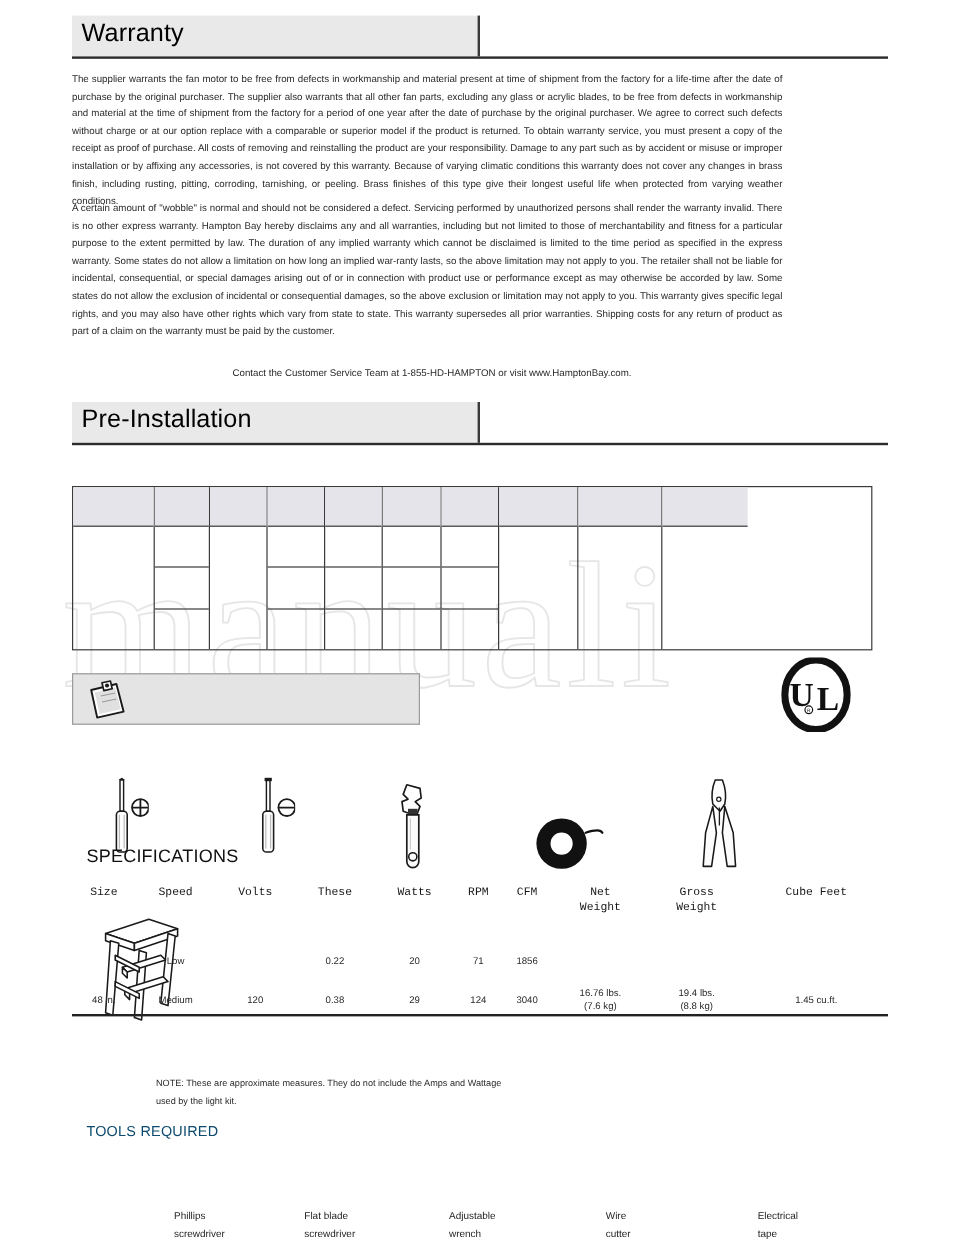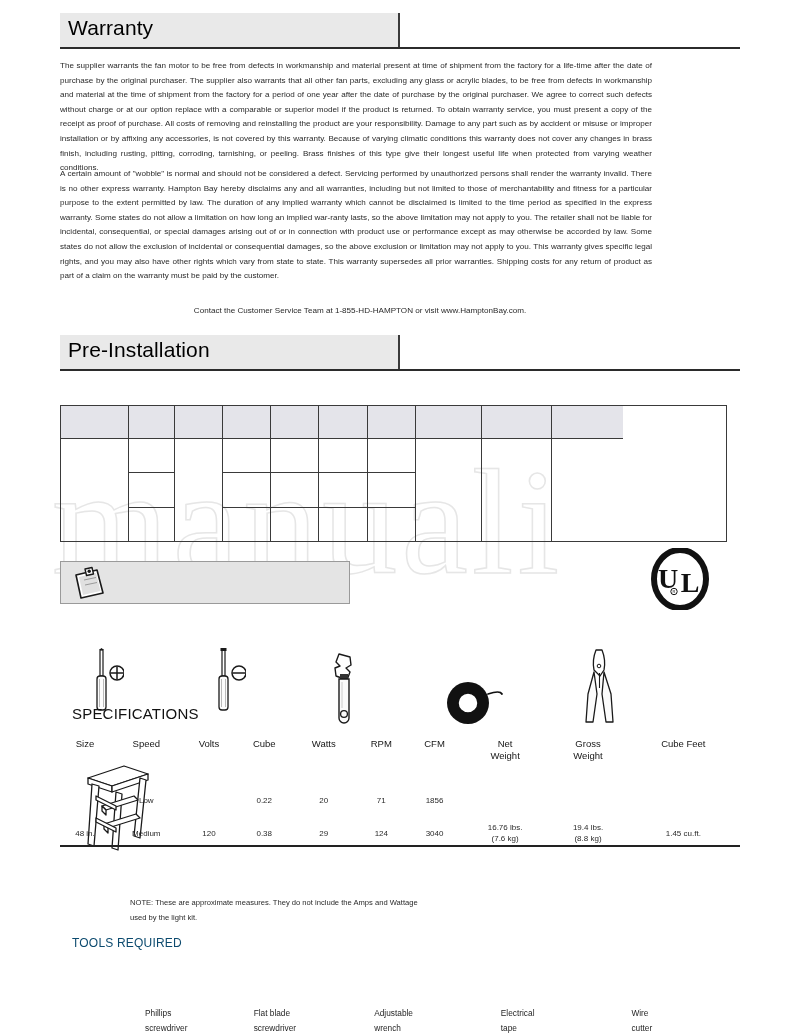--- a/index.html
+++ b/index.html
@@ -171,20 +171,21 @@
   }
   .spec-table table { width: 100%; border-collapse: collapse; }
   .spec-table th {
     font-weight: 400;
     font-size: 9.5px;
     padding: 0 0 26px 0;
     vertical-align: top;
     text-align: center;
     line-height: 11.5px;
     color: #161616;
+    font-family: Liberation Mono, monospace;
   }
   .spec-table td {
     text-align: center;
     font-size: 8px;
     padding: 8px 0;
     line-height: 11px;
     color: #2a2a2a;
   }
   .spec-table tr.row-high td { padding-bottom: 2px; }
   .spec-rule {
@@ -217,21 +218,20 @@
     letter-spacing: .2px;
     color: #0c4a6e;
     text-align: right;
   }
   .tool-labels {
     position: absolute;
     left: 60px;
     top: 1006px;
     width: 680px;
     display: flex;
-    justify-content: flex-end;
   }
   .tool-label {
     width: 116px;
     font-size: 8.3px;
     line-height: 15px;
     color: #1f1f1f;
   }
   #tl-0 { margin-left: 85px; }
   #tl-1 { margin-left: 0px; }
   #tl-2 { margin-left: 12px; }
@@ -426,21 +426,21 @@
 
 <div id="spec-title">SPECIFICATIONS</div>
 
 <div class="spec-table">
   <table>
     <thead>
       <tr>
         <th>Size</th>
         <th>Speed</th>
         <th>Volts</th>
-        <th>Cube</th>
+        <th>These</th>
         <th>Watts</th>
         <th>RPM</th>
         <th>CFM</th>
         <th>Net<br>Weight</th>
         <th>Gross<br>Weight</th>
         <th>Cube Feet</th>
       </tr>
     </thead>
     <tbody>
       <tr class="row-low">
@@ -483,21 +483,21 @@
     <div>screwdriver</div>
   </div>
   <div class="tool-label" id="tl-1">
     <div>Flat blade</div>
     <div>screwdriver</div>
   </div>
   <div class="tool-label" id="tl-2">
     <div>Adjustable</div>
     <div>wrench</div>
   </div>
+  <div class="tool-label" id="tl-4">
+    <div>Wire</div>
+    <div>cutter</div>
+  </div>
   <div class="tool-label" id="tl-3">
     <div>Electrical</div>
     <div>tape</div>
   </div>
-  <div class="tool-label" id="tl-4">
-    <div>Wire</div>
-    <div>cutter</div>
-  </div>
 </div>
 
 </body></html>

